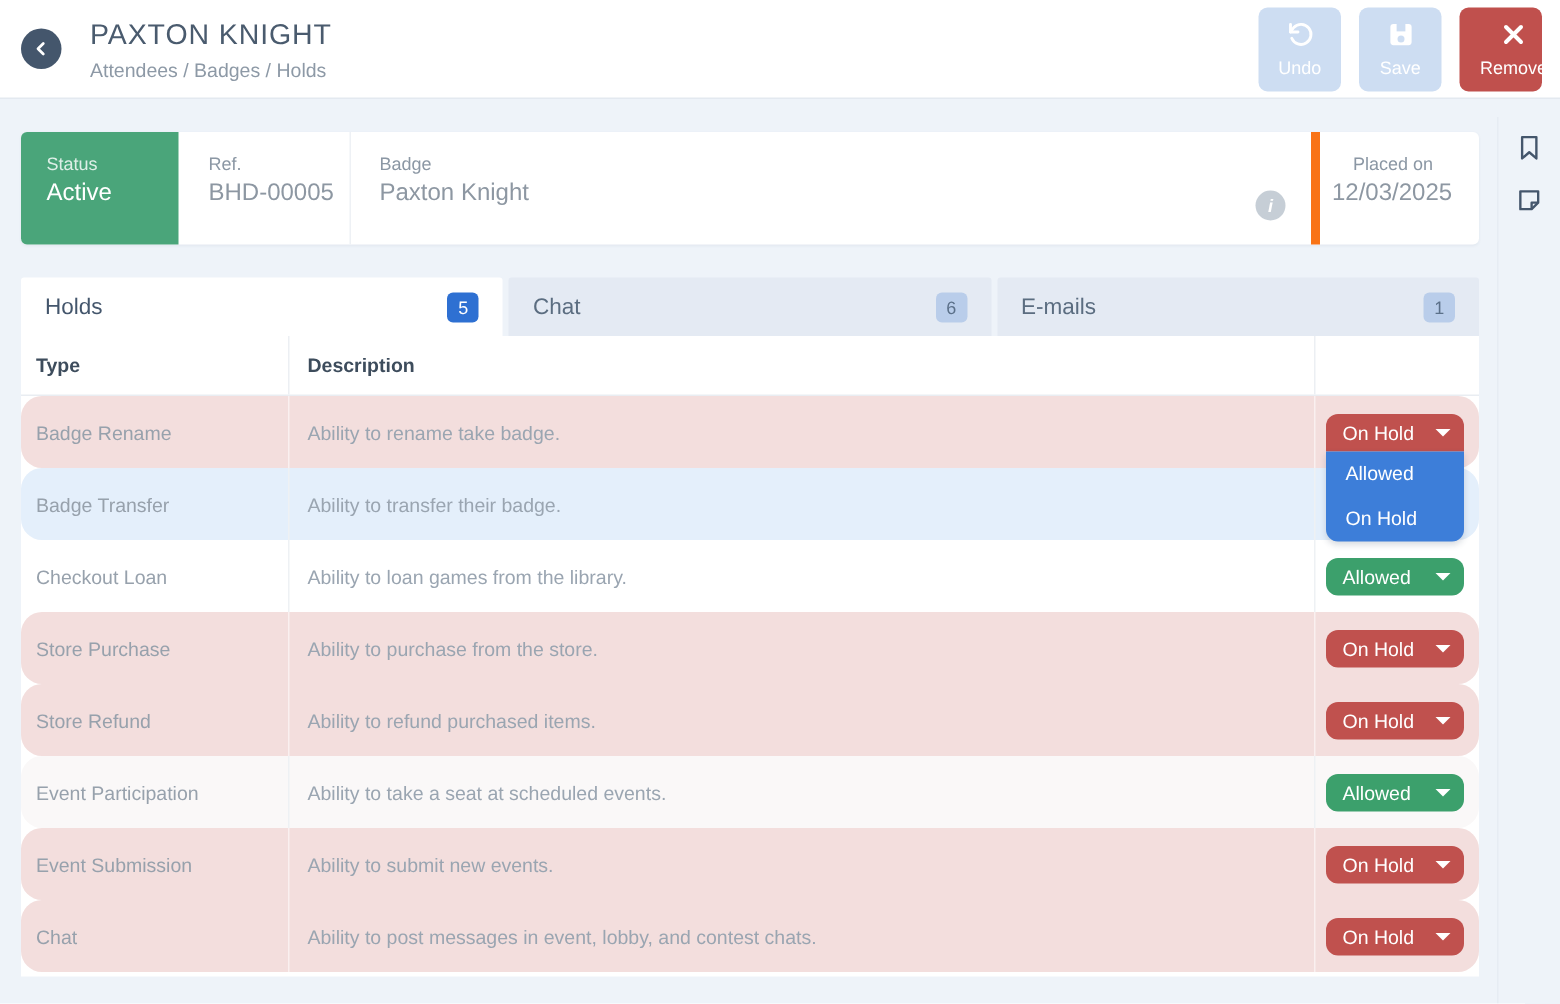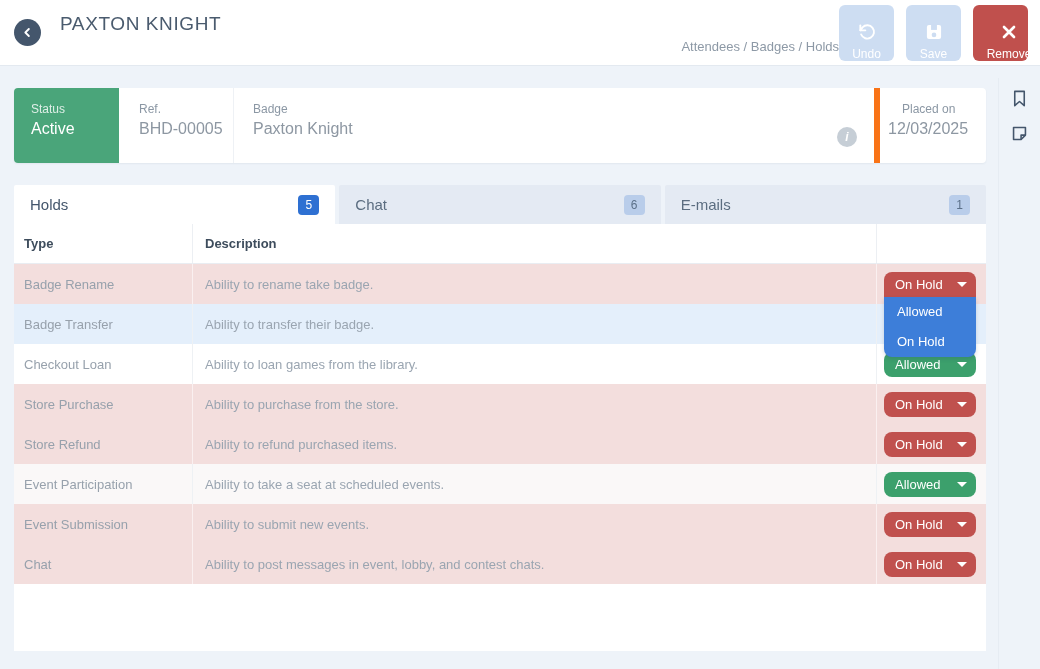--- a/index.html
+++ b/index.html
@@ -16,25 +16,25 @@
     display:flex; align-items:center; padding:0 12px 0 14px;
   }
   .back-btn {
     width:27px; height:27px; border-radius:50%; background:#44566c; border:none;
     display:flex; align-items:center; justify-content:center; margin-right:19px;
     cursor:pointer; flex:none; padding:0;
   }
   .back-btn svg { width:13px; height:13px; display:block; }
   .title-block { flex:1; padding-top:2px; }
   .page-title { font-size:19px; color:#4a5b6e; letter-spacing:.6px; }
-  .breadcrumb { font-size:13px; color:#8d99a6; margin-top:4px; cursor:pointer;text-align:right; }
+  .breadcrumb { font-size:13px; color:#8d99a6; margin-top:4px; cursor:pointer; }
   .actions { display:flex; gap:12px; align-items:center; }
   .act-btn {
     width:55px; height:56px; border-radius:6px; border:none; padding:0;
-    display:flex; flex-direction:column; align-items:center; justify-content:flex-end; gap:5px;
+    display:flex; flex-direction:column; align-items:center; justify-content:center; gap:5px;
     font-family:inherit; font-size:12px; color:#ffffff;
   }
   .act-btn.disabled { background:#cdddf2; }
   .act-btn.danger { background:#c0504d; cursor:pointer;padding-left:17px; }
   .act-btn svg { width:20px; height:20px; display:block; }
 
   
   .status-card {
     position:absolute; left:14px; top:88px; width:972px; height:75px;
     background:#ffffff; border-radius:4px;
@@ -92,21 +92,21 @@
     position:absolute; left:14px; top:224px; width:972px; height:427px;
     background:#ffffff;
   }
   .thead { height:40px; display:flex; }
   .thead .col { display:flex; align-items:center; font-size:13px; font-weight:bold; color:#3d4c5c; }
   .col-type  { width:179px; padding-left:10px; border-right:1px solid #eceff3; }
   .col-desc  { flex:1; padding-left:12px; border-right:1px solid #eceff3; }
   .col-action{ width:109px; }
   .thead { border-bottom:1px solid #e9edf2; }
 
-  .trow { height:40px; display:flex; font-size:13px; background:#ffffff; }
+  .trow { height:48px; display:flex; font-size:13px; background:#ffffff;border-radius:14px; }
   .trow .col-type, .trow .col-desc {
     display:flex; align-items:center; border-right:1px solid #eef1f4;
   }
   .trow .col-type { color:#97a1ac; }
   .trow .col-desc { color:#9aa5b1; }
   .trow:nth-child(even):not(.hold):not(.highlight) { background:#faf8f8; }
   .trow.hold { background:#f3dedd; }
   .trow.hold .col-type, .trow.hold .col-desc { border-right-color:rgba(255,255,255,.55); }
   .trow.highlight { background:#e4effb; }
   .trow .col-action { display:flex; align-items:center; padding-left:7px; }

